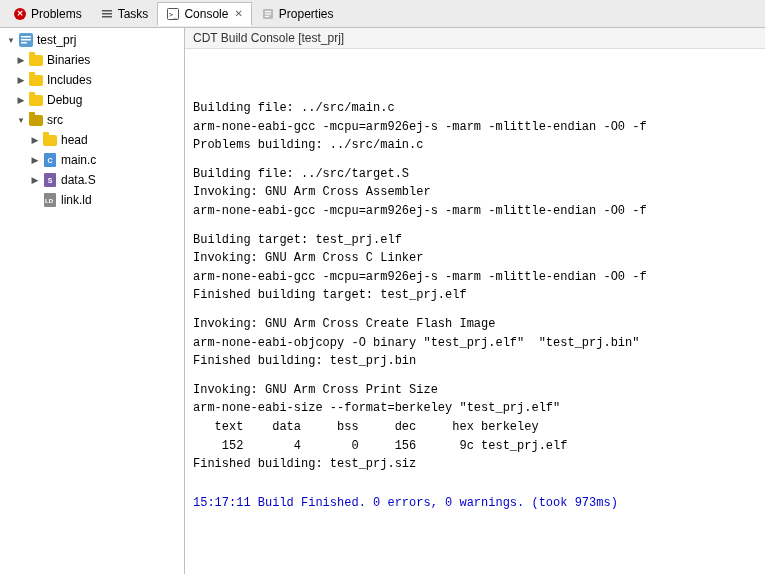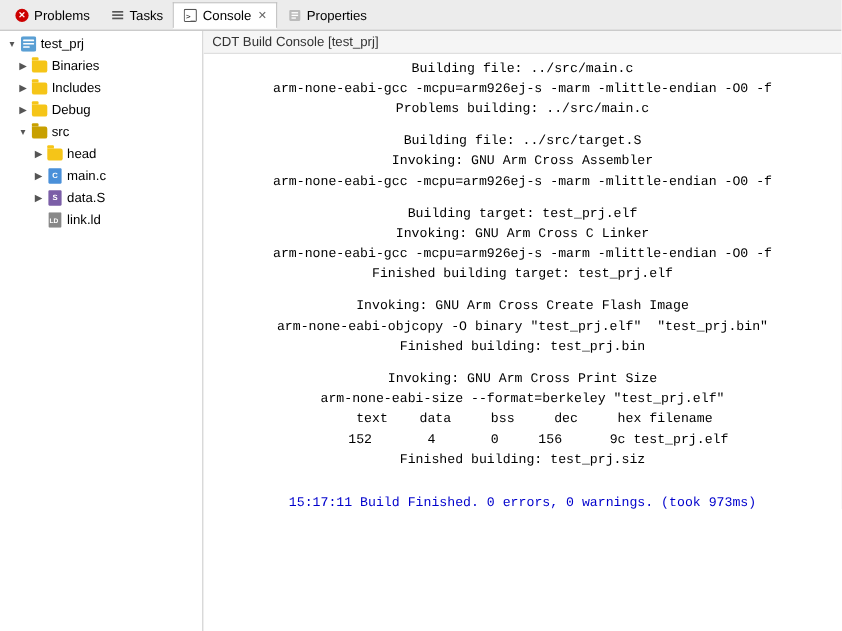--- a/index.html
+++ b/index.html
@@ -162,35 +162,35 @@
       font-family: Arial;
     }
 
     
     .console-area {
       flex: 1;
       background: white;
       overflow-y: auto;
       display: flex;
       flex-direction: column;
+      gap: 46px;
     }
     .console-header {
       background: #f5f5f5;
       border-bottom: 1px solid #ddd;
       padding: 3px 8px;
       font-family: Arial, sans-serif;
       font-size: 12px;
       color: #333;
       flex-shrink: 0;
     }
     .console-content {
       padding: 4px 8px;
       flex: 1;
       overflow-y: auto;
-      text-align: center;
     }
     .console-line {
       line-height: 1.55;
       color: #000;
       white-space: pre;
       font-size: 12px;
     }
     .console-line.empty {
       height: 10px;
     }
@@ -359,21 +359,21 @@
         <div class="console-line">Invoking: GNU Arm Cross C Linker</div>
         <div class="console-line">arm-none-eabi-gcc -mcpu=arm926ej-s -marm -mlittle-endian -O0 -f</div>
         <div class="console-line">Finished building target: test_prj.elf</div>
         <div class="console-line empty">&nbsp;</div>
         <div class="console-line">Invoking: GNU Arm Cross Create Flash Image</div>
         <div class="console-line">arm-none-eabi-objcopy -O binary "test_prj.elf"  "test_prj.bin"</div>
         <div class="console-line">Finished building: test_prj.bin</div>
         <div class="console-line empty">&nbsp;</div>
         <div class="console-line">Invoking: GNU Arm Cross Print Size</div>
         <div class="console-line">arm-none-eabi-size --format=berkeley "test_prj.elf"</div>
-        <div class="console-line">   text    data     bss     dec     hex filename</div>
+        <div class="console-line">   text    data     bss     dec     hex berkeley</div>
         <div class="console-line">    152       4       0     156      9c test_prj.elf</div>
         <div class="console-line">Finished building: test_prj.siz</div>
         <div class="console-line empty">&nbsp;</div>
         <div class="console-line empty">&nbsp;</div>
         <div class="console-line blue">15:17:11 Build Finished. 0 errors, 0 warnings. (took 973ms)</div>
       </div>
   </div>
 
 </div>
 

